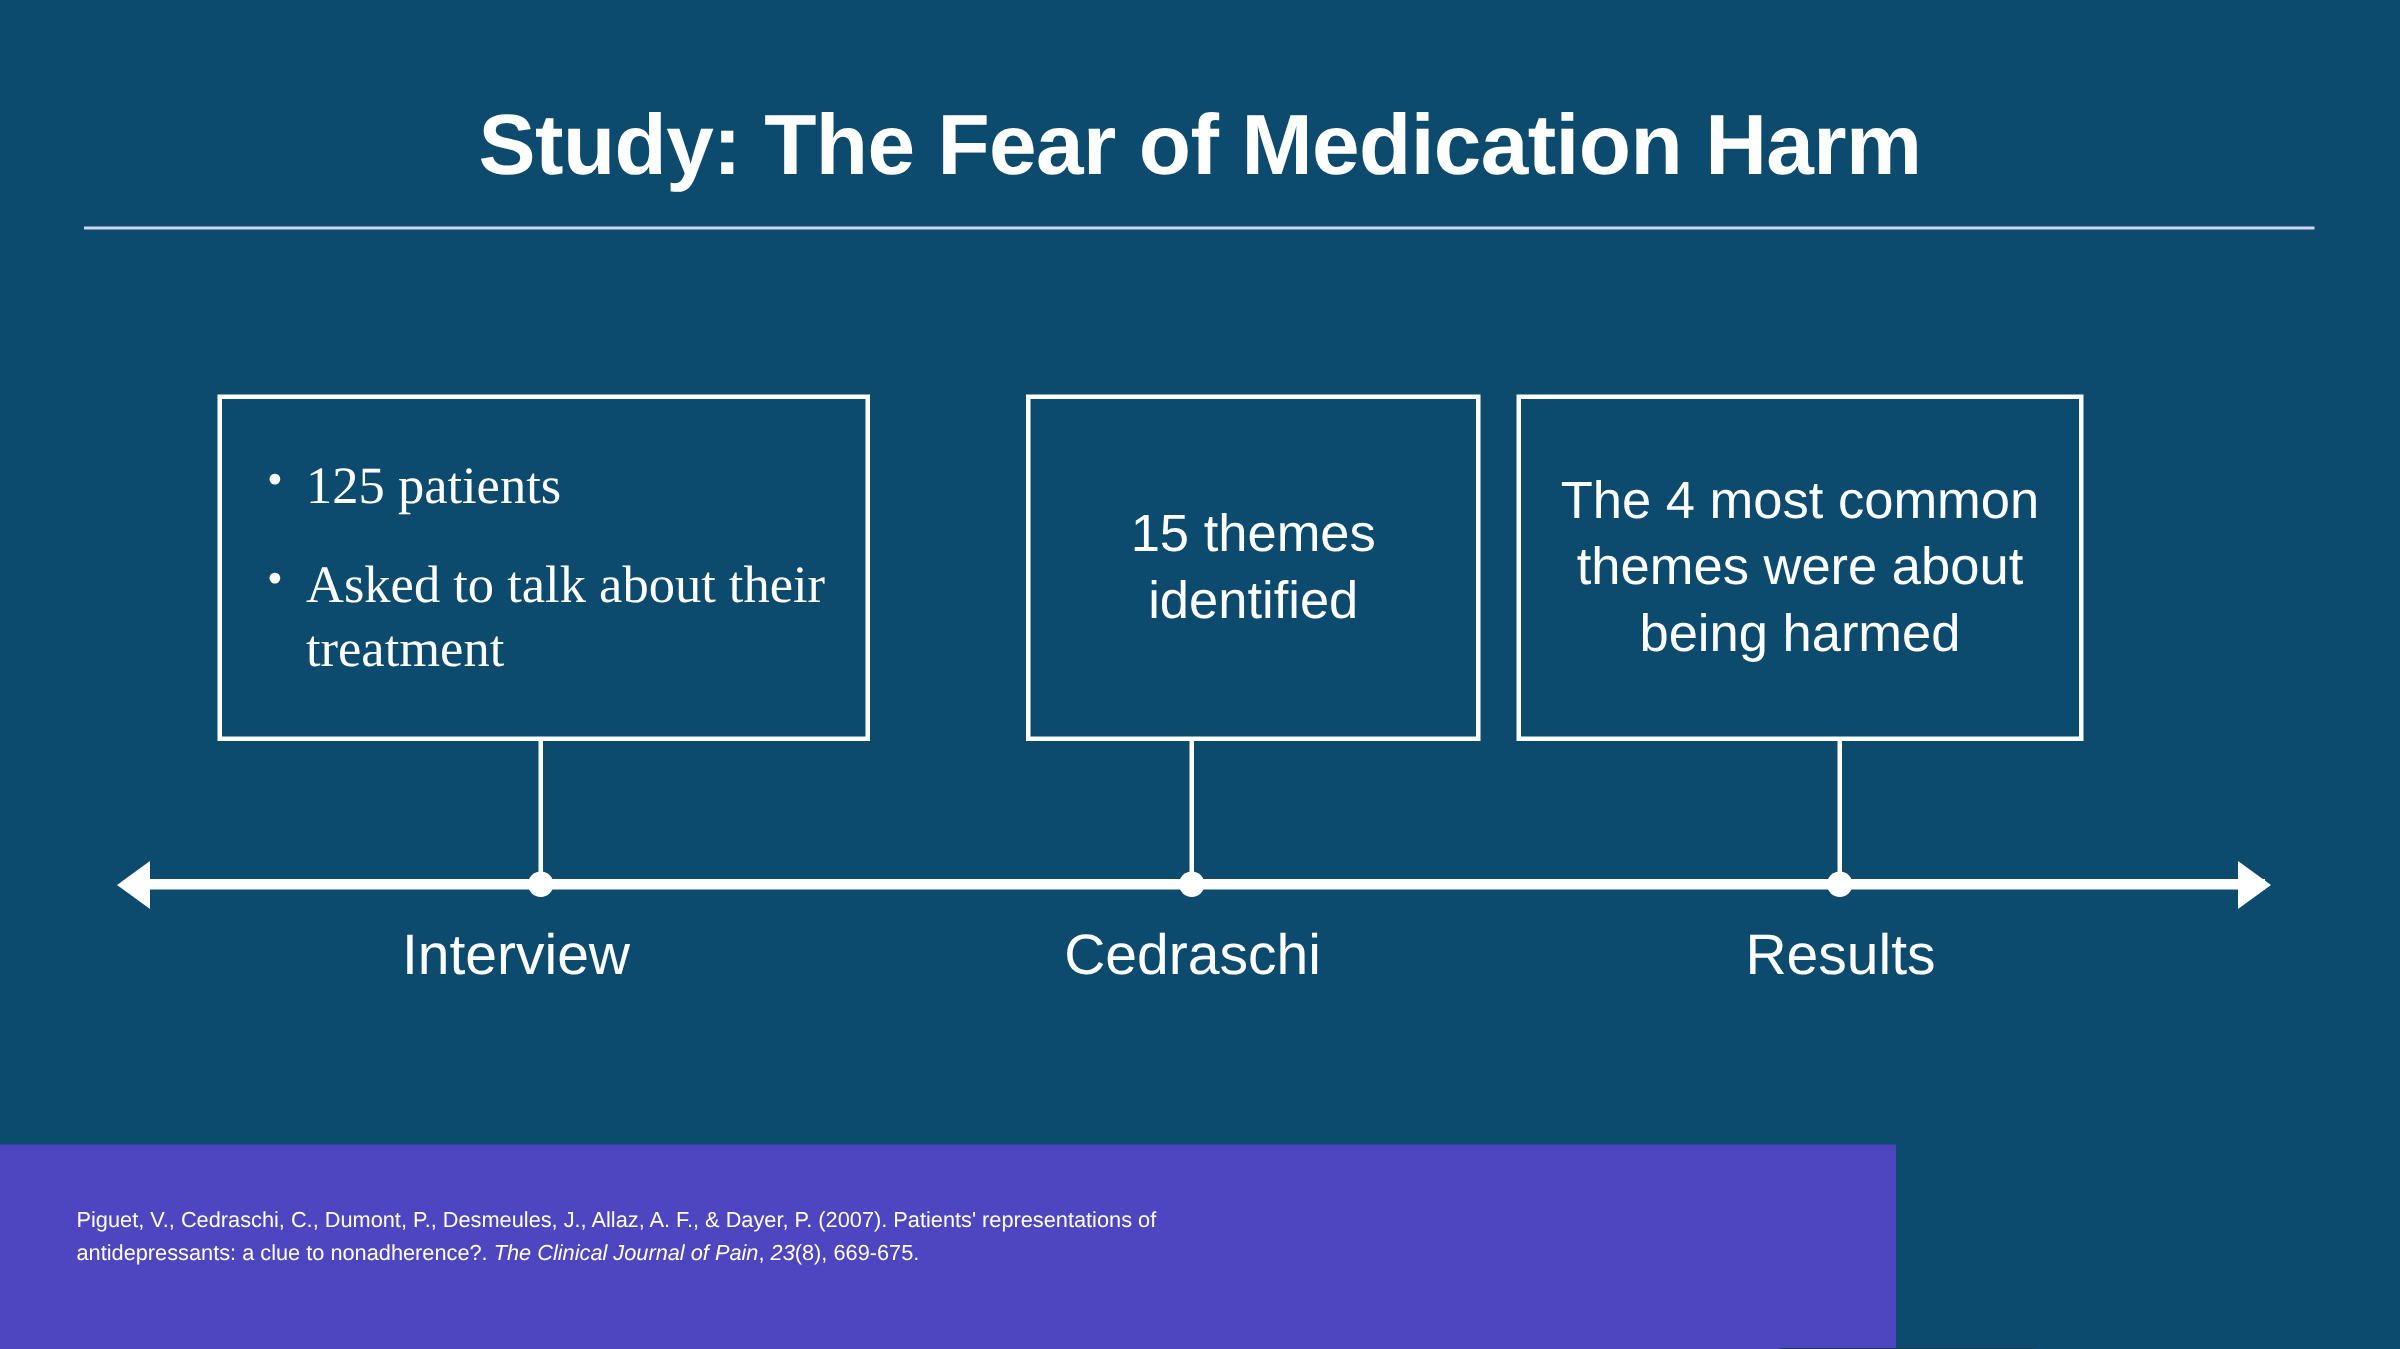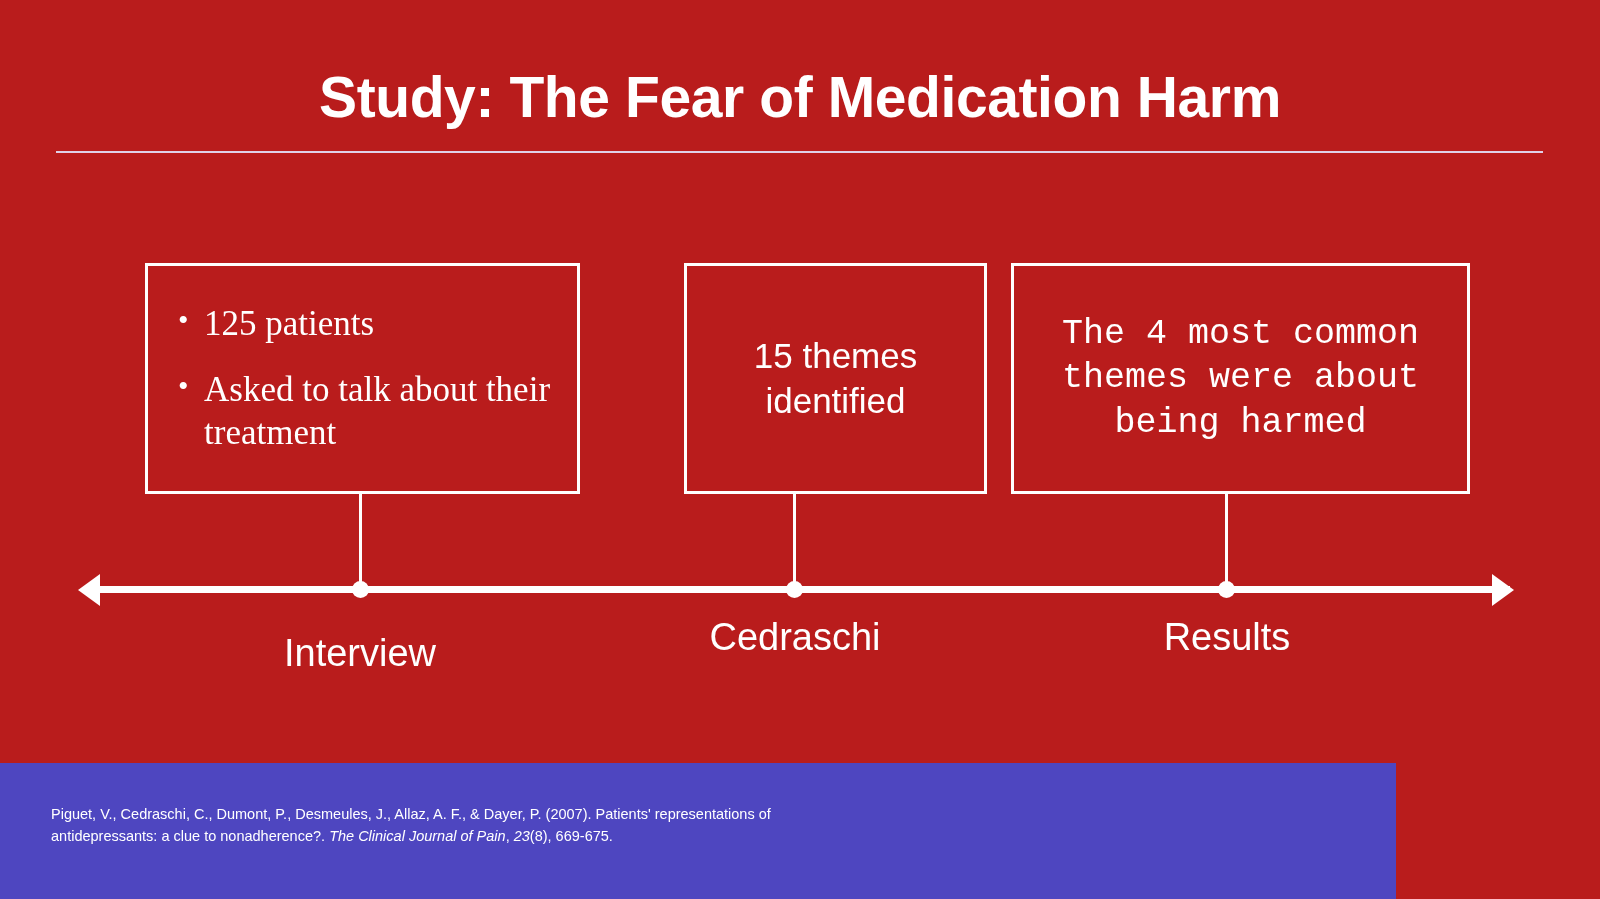--- a/index.html
+++ b/index.html
@@ -5,21 +5,21 @@
   html, body {
     margin: 0;
     padding: 0;
     background: #2a2a2a;
   }
   #slide {
     position: relative;
     width: 1600px;
     height: 899px;
     overflow: hidden;
-    background: #b91c1c;
+    background: #0c4a6e;
     font-family: "Liberation Sans", sans-serif;
     -webkit-font-smoothing: antialiased;
   }
 
   
   #title {
     position: absolute;
     left: 0;
     top: 66px;
     width: 1600px;
@@ -62,25 +62,24 @@
     left: 684px;
     top: 263px;
     width: 303px;
     height: 231px;
     padding: 0 18px;
     text-align: center;
   }
   #box-results {
     left: 1011px;
     top: 263px;
-    width: 459px;
+    width: 378px;
     height: 231px;
     padding: 0 24px;
     text-align: center;
-    font-family: Liberation Mono, monospace;
   }
 
   .bullet-list {
     list-style: none;
     margin: 0;
     padding: 0;
     font-family: Liberation Serif, serif;
   }
   .bullet-list li {
     position: relative;
@@ -154,30 +153,30 @@
   #marker-3 { left: 1218px; }
 
   .axis-label {
     position: absolute;
     top: 616px;
     color: #ffffff;
     font-size: 38px;
     text-align: center;
     width: 340px;
   }
-  #label-1 { left: 190px; margin-top: 16px; }
+  #label-1 { left: 174px; }
   #label-2 { left: 625px; }
   #label-3 { left: 1057px; }
 
   
   #footer {
     position: absolute;
     left: 0;
     top: 763px;
-    width: 1396px;
+    width: 1264px;
     height: 136px;
     background: #4e46c0;
   }
   #citation {
     position: absolute;
     left: 51px;
     top: 40px;
     width: 740px;
     color: #ffffff;
     font-size: 14.5px;

